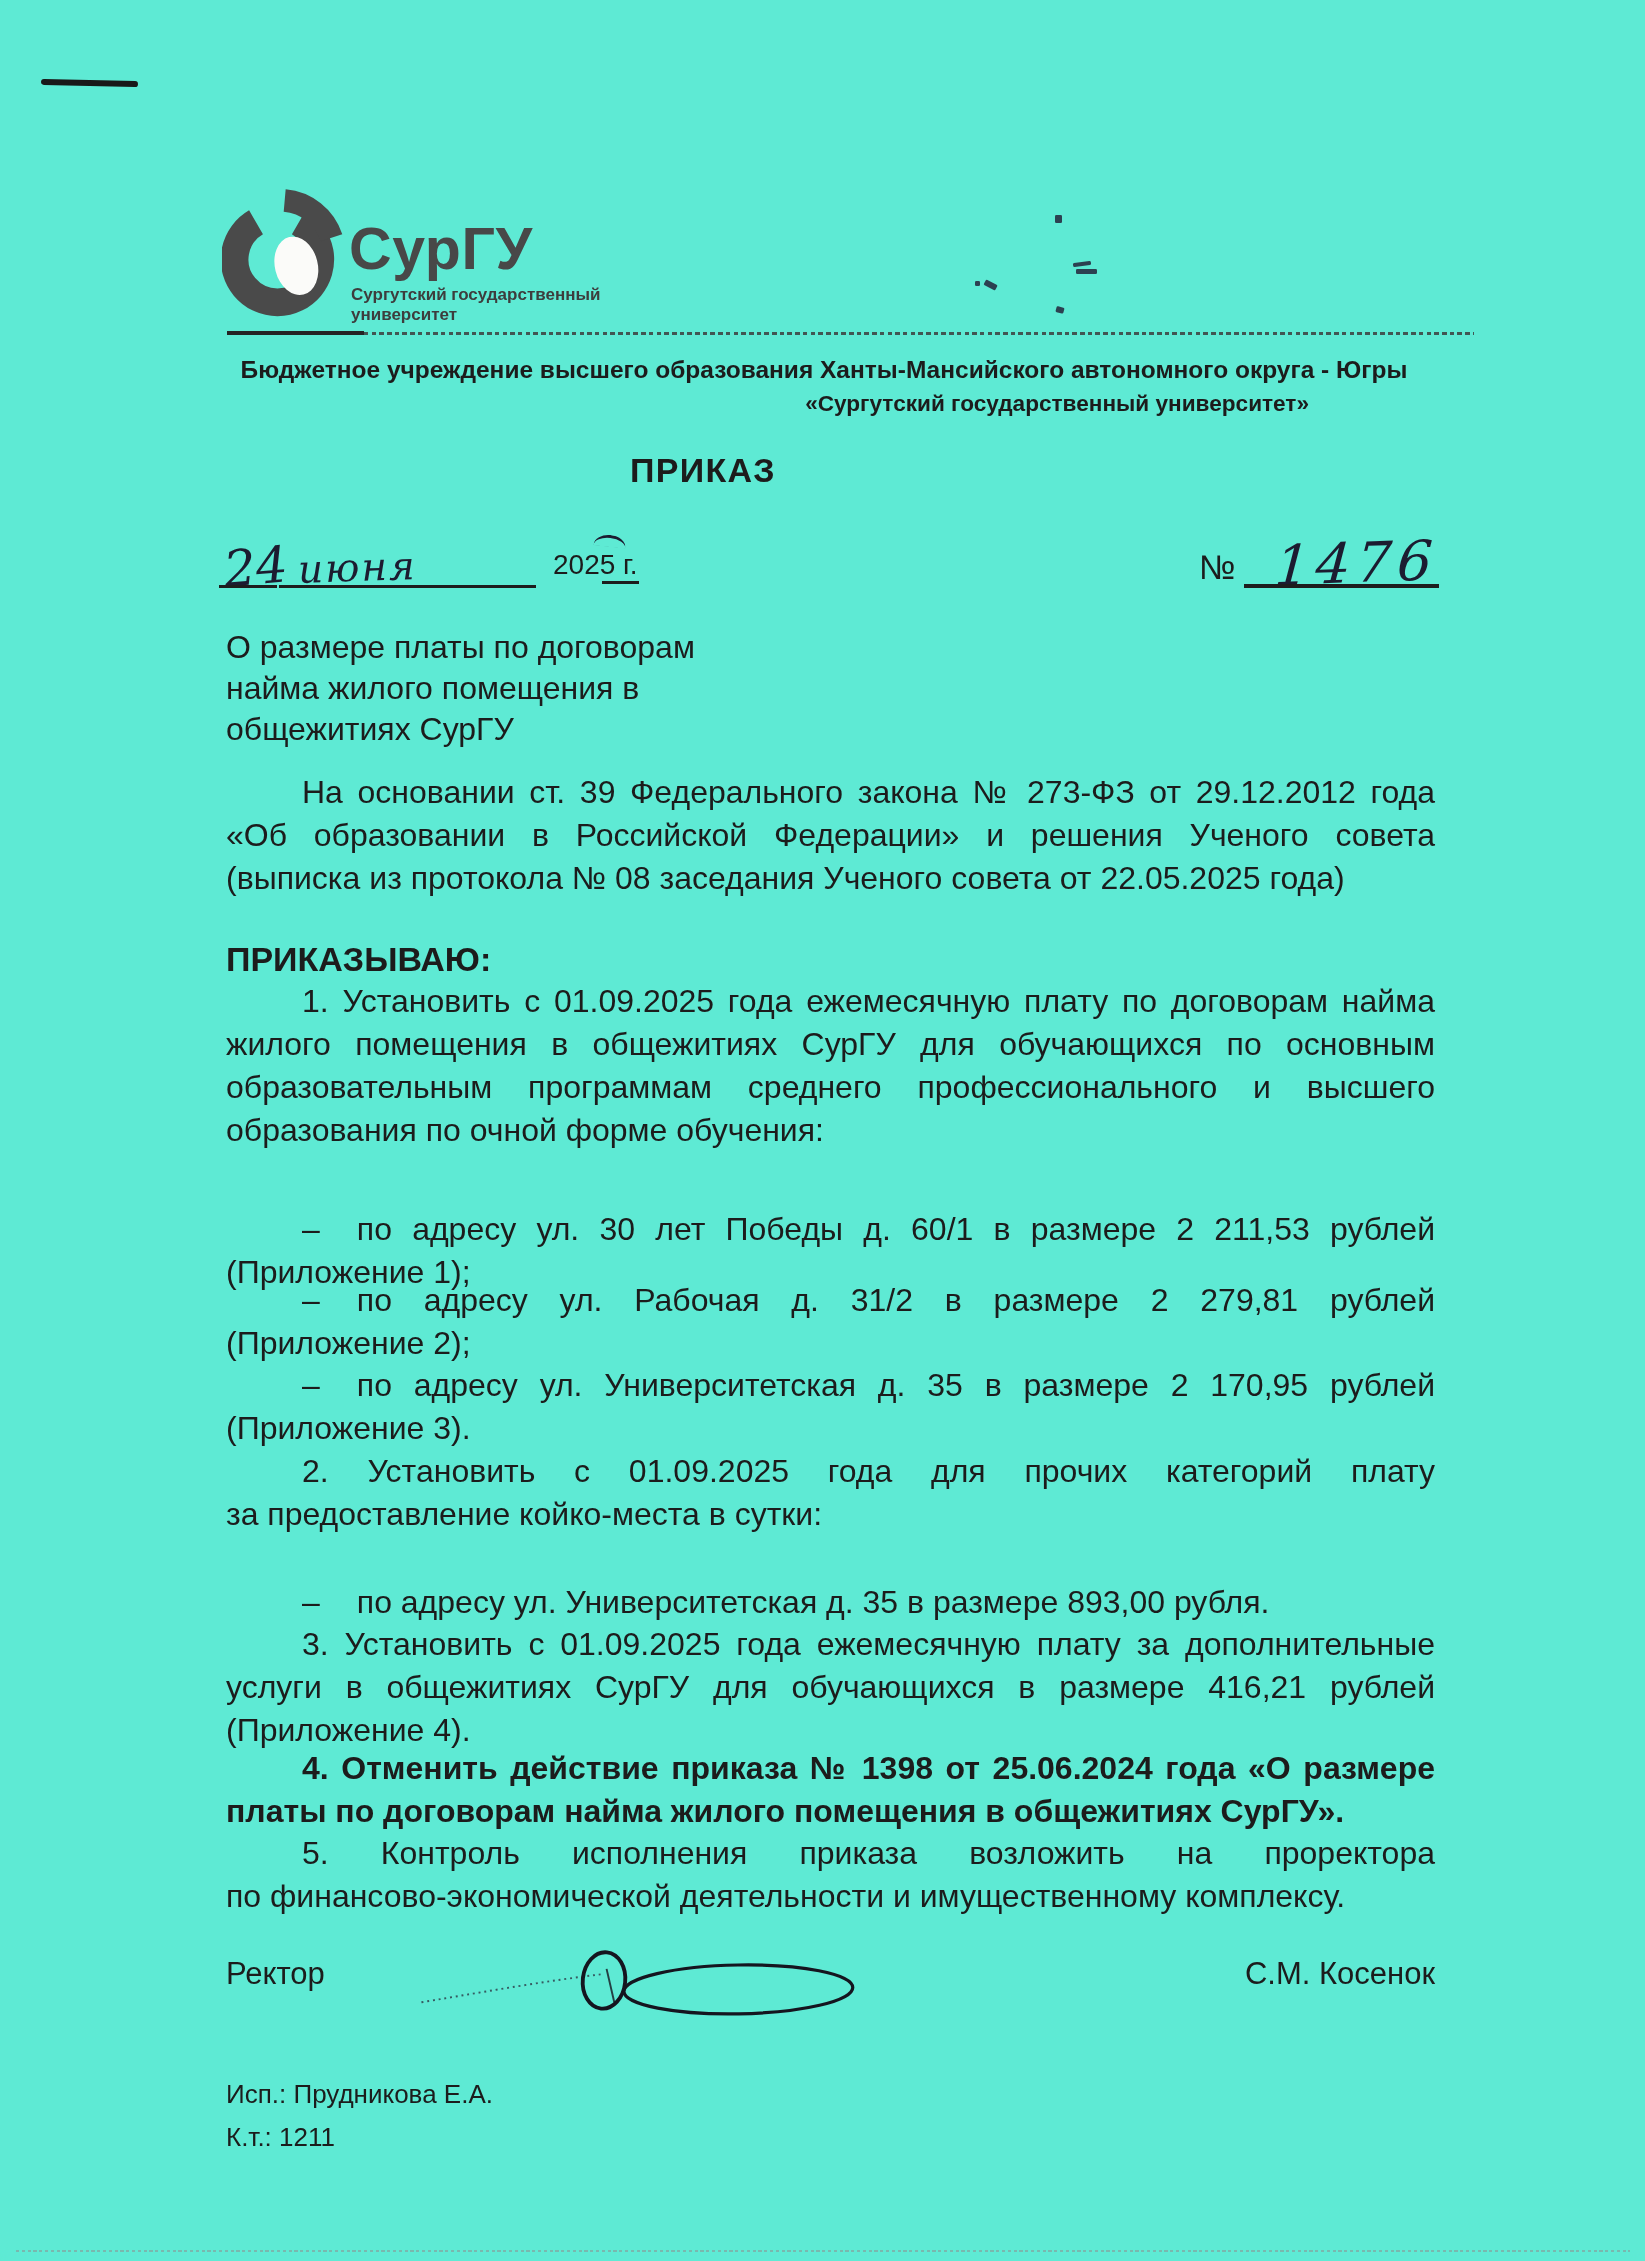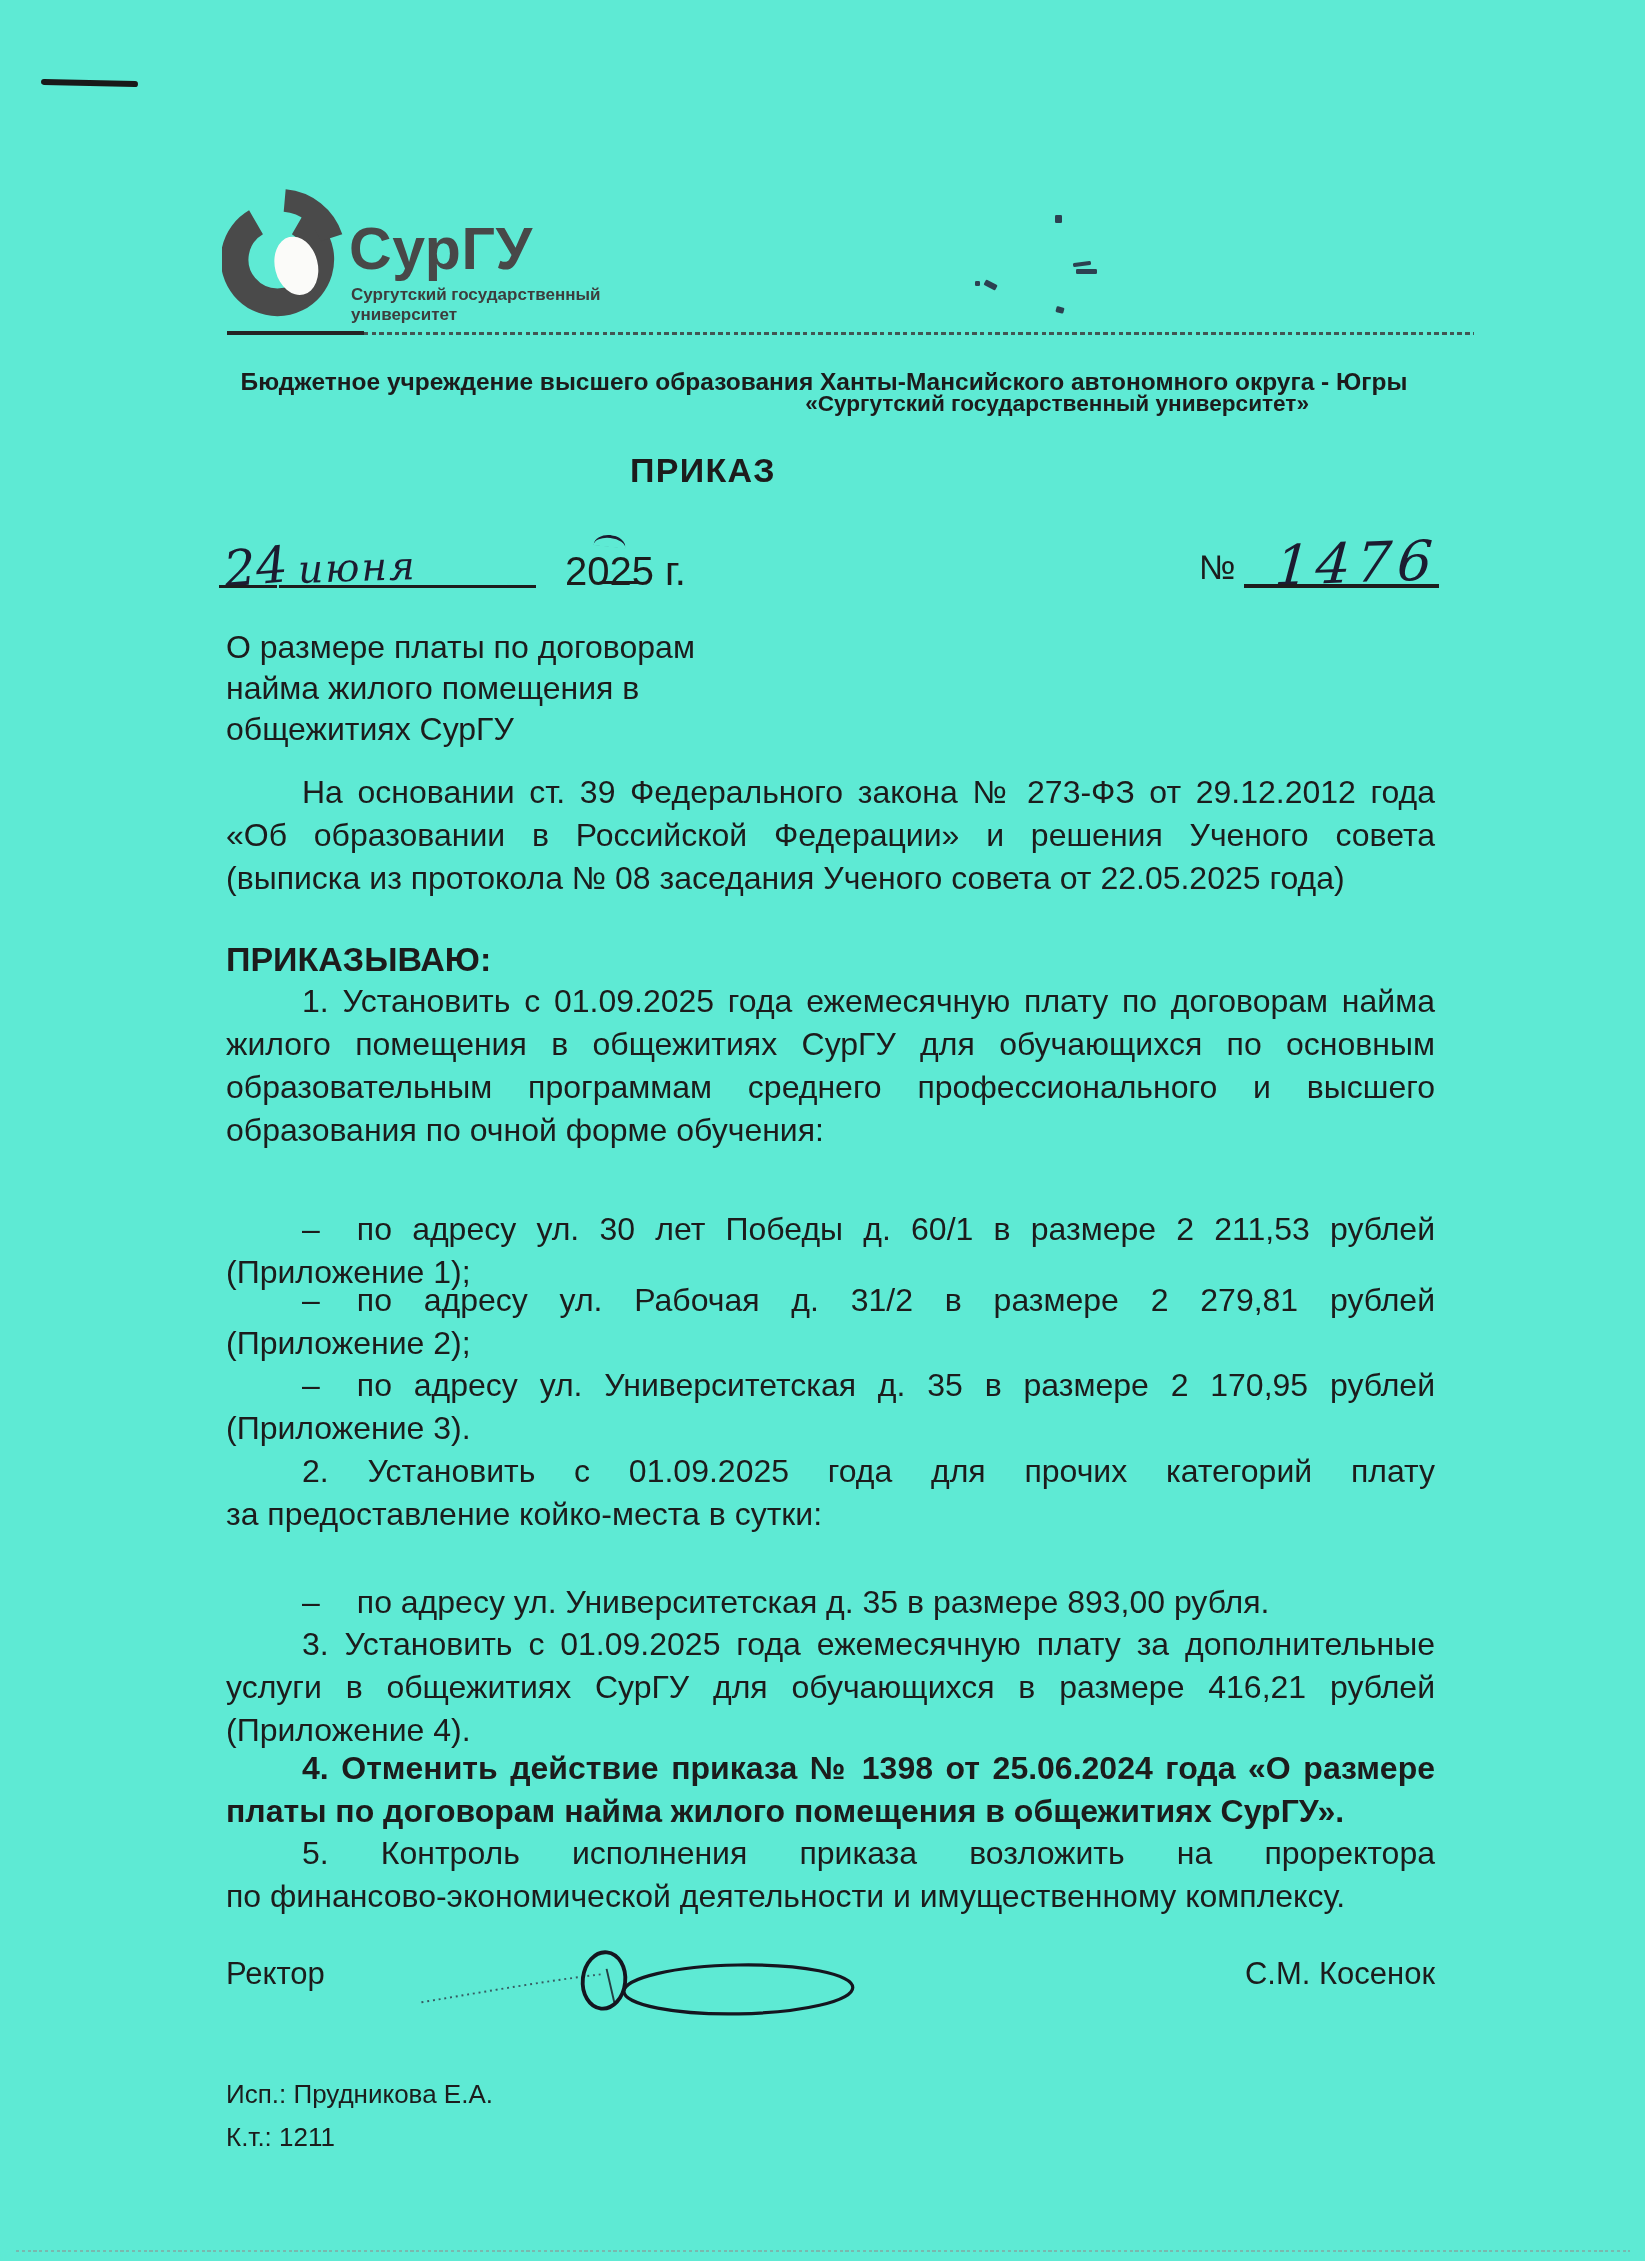--- a/index.html
+++ b/index.html
@@ -20,33 +20,33 @@
   .logo-icon { position:absolute; left:222px; top:171px; }
   .logo-word { position:absolute; left:349px; top:215px; font-size:59px; font-weight:bold;
     color:#484848; letter-spacing:0.6px; }
   .logo-caption { position:absolute; left:351px; top:285px; font-size:17px; font-weight:bold;
     line-height:20px; color:#3d3d3d; }
   
   .divider-dark { position:absolute; left:227px; top:331px; width:137px; height:3.9px; background:#242424; }
   .divider-dotted { position:absolute; left:364px; top:332px; width:1110px; height:2.6px; opacity:.85;
     background:repeating-linear-gradient(90deg,#3c3c3c 0 4.5px,transparent 4.5px 7.7px); }
   
-  .header-line1 { position:absolute; left:218px; top:368px; width:1212px; text-align:center;
+  .header-line1 { position:absolute; left:218px; top:356px; width:1212px; text-align:center;
     font-size:24.5px; font-weight:bold; }
   .header-line2 { position:absolute; left:97px; top:391px; width:1212px; text-align:right;
     font-size:22.6px; font-weight:bold; }
   .doc-title { position:absolute; left:97px; top:451px; width:1212px; text-align:center;
     font-size:34px; font-weight:bold; letter-spacing:1.3px; }
   
   .hw { font-family:"DejaVu Serif", serif; font-style:italic; color:#1c1c30; }
   .hw-day { position:absolute; left:224px; top:538px; font-size:50px; transform:rotate(-5deg); }
   .hw-month { position:absolute; left:298px; top:545px; font-size:39px; letter-spacing:1.9px; transform:rotate(-2deg); }
   .hw-number { position:absolute; left:1275px; top:531px; font-size:55px; letter-spacing:5.8px;
     transform:rotate(-2deg) skewX(-6deg); }
-  .printed-year { position:absolute; left:553px; top:549px; font-size:40px;margin-left:12px; }
+  .printed-year { position:absolute; left:553px; top:549px; font-size:28px; }
   .number-sign { position:absolute; left:1199px; top:548px; font-size:34px; }
   .uline { position:absolute; background:#1d1d1d; }
   .u-day { left:219px; top:585px; width:58px; height:3.2px; }
   .u-month { left:279px; top:585px; width:257px; height:3.2px; }
   .u-year { left:602px; top:581px; width:37px; height:3.2px; }
   .u-number { left:1244px; top:584px; width:195px; height:3.9px; }
   .stray-arc { position:absolute; left:594px; top:535px; width:32px; height:11.6px;
     border-top:3.2px solid #1c1c30; border-radius:50% 50% 0 0 / 100% 100% 0 0; transform:rotate(6deg); }
   
   .block { position:absolute; left:226px; width:1209px; font-size:32px; }

